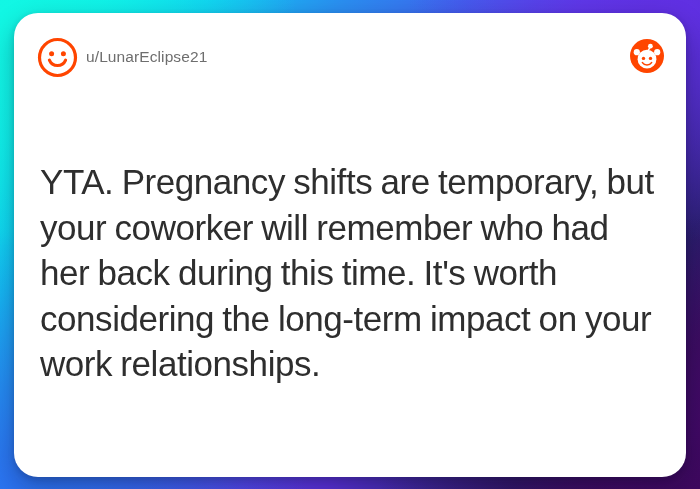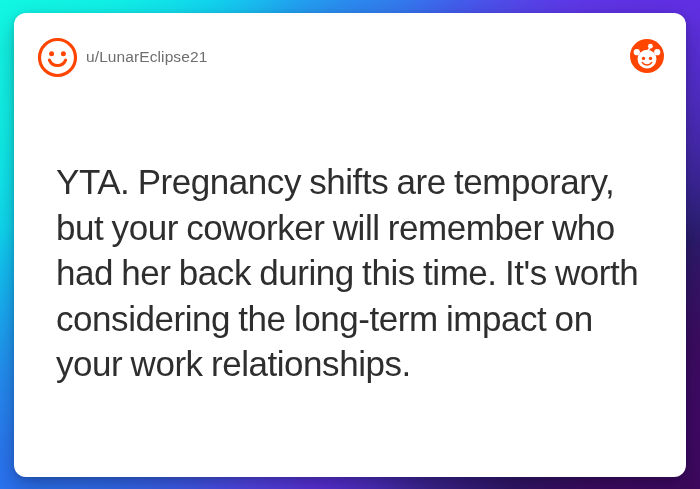--- a/index.html
+++ b/index.html
@@ -58,21 +58,21 @@
   }
 
   .card {
     position: absolute;
     left: 14px;
     top: 13px;
     width: 672px;
     height: 464px;
     box-sizing: border-box;
     background: #ffffff;
-    border-radius: 12px;
+    border-radius: 24px;
     box-shadow: 0 10px 26px rgba(10, 10, 40, 0.30), 0 2px 6px rgba(10,10,40,0.16);
     overflow: hidden;
   }
 
   .card-header {
     position: absolute;
     left: 0; top: 0;
     width: 100%;
     height: 96px;
     display: flex;
@@ -113,21 +113,20 @@
     left: 26px;
     top: 146px;
     right: 22px;
     font-size: 35px;
     line-height: 45.5px;
     color: #2e2e2e;
     letter-spacing: -0.45px;
     font-family: "Liberation Sans", sans-serif;
     font-weight: 400;
     word-spacing: -1px;
-    margin-left: 16px;
   }
 </style>
 </head>
 <body>
 
 <div id="stage">
 
   <div class="corner-tint tint-tl"></div>
   <div class="corner-tint tint-bl"></div>
   <div class="corner-tint tint-tr"></div>

